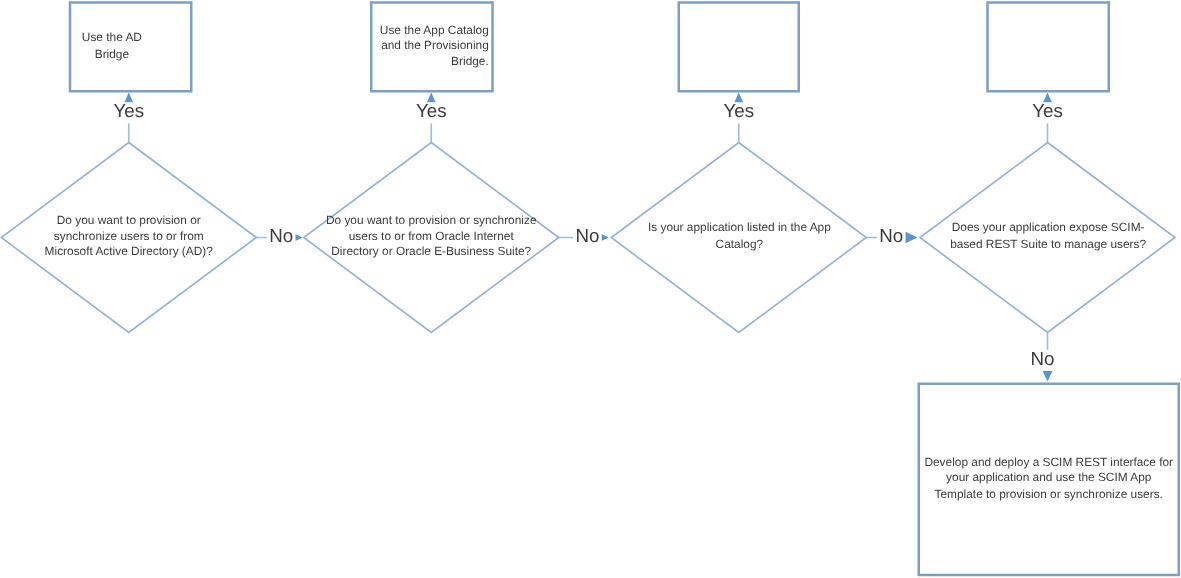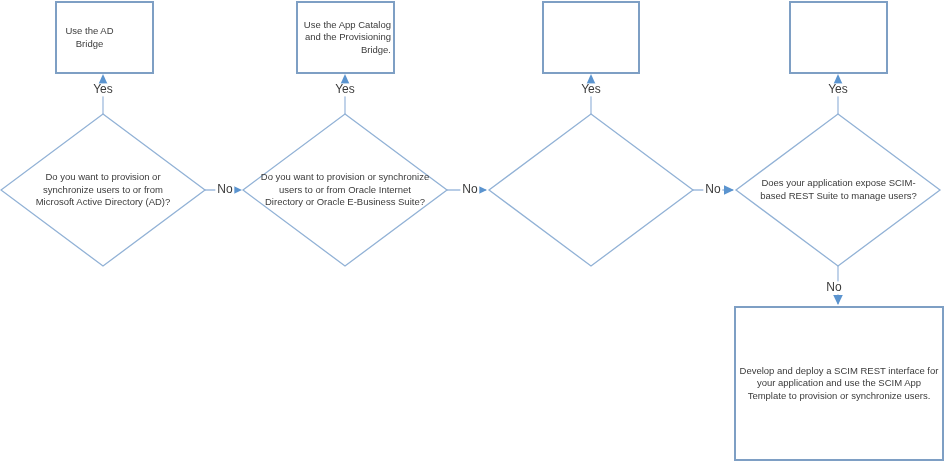--- a/index.html
+++ b/index.html
@@ -28,21 +28,21 @@
     display:flex;align-items:center;justify-content:center;
     text-align:center;
     color:var(--text);
     font-size:9.5px;line-height:1.32;
   }
   .edge-label{
     position:absolute;
     transform:translate(-50%,-50%);
     background:var(--background);
     color:var(--text);
-    font-size:12px;line-height:1.1;
+    font-size:15px;line-height:1.1;
     padding:0 2px;
     white-space:nowrap;
   }
 </style>
 </head>
 <body>
 
 <div class="canvas">
 
   <svg class="layer" width="945" height="462" viewBox="0 0 945 462">
@@ -78,20 +78,21 @@
     <polygon class="diamond" points="591,114 693,190 591,266 489,190"></polygon>
     <polygon class="diamond" points="838,114 940,190 838,266 736,190"></polygon>
   </svg>
 
   <div class="node-text" style="left:40px;top:2px;width:77px;height:71px;margin-left:11px;">Use the AD Bridge</div>
   <div class="node-text" style="left:300px;top:2px;width:91px;height:71px;text-align:right;">Use the App Catalog and the Provisioning Bridge.</div>
   <div class="node-text" style="left:737px;top:307px;width:204px;height:153px;">Develop and deploy a SCIM REST interface for your application and use the SCIM App Template to provision or synchronize users.</div>
 
   <div class="node-text" style="left:23px;top:115px;width:160px;height:150px;">Do you want to provision or synchronize users to or from Microsoft Active Directory (AD)?</div>
   <div class="node-text" style="left:259px;top:115px;width:172px;height:150px;">Do you want to provision or synchronize users to or from Oracle Internet Directory or Oracle E-Business Suite?</div>
+  <div class="node-text" style="left:504px;top:115px;width:175px;height:150px;">Is your application listed in the App Catalog?</div>
   <div class="node-text" style="left:756px;top:115px;width:165px;height:150px;">Does your application expose SCIM-based REST Suite to manage users?</div>
 
   <div class="edge-label" style="left:103px;top:90px;">Yes</div>
   <div class="edge-label" style="left:345px;top:90px;">Yes</div>
   <div class="edge-label" style="left:591px;top:90px;">Yes</div>
   <div class="edge-label" style="left:838px;top:90px;">Yes</div>
   <div class="edge-label" style="left:225px;top:190px;">No</div>
   <div class="edge-label" style="left:470px;top:190px;">No</div>
   <div class="edge-label" style="left:713px;top:190px;">No</div>
   <div class="edge-label" style="left:834px;top:288px;">No</div>

